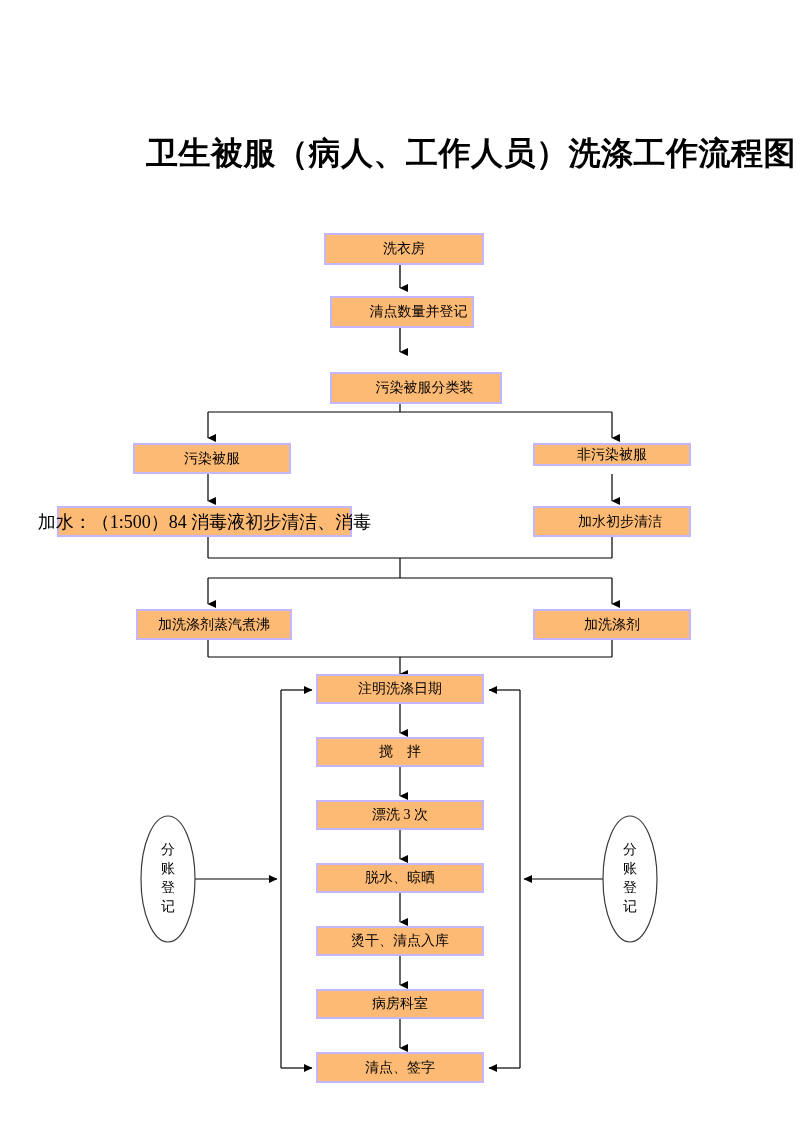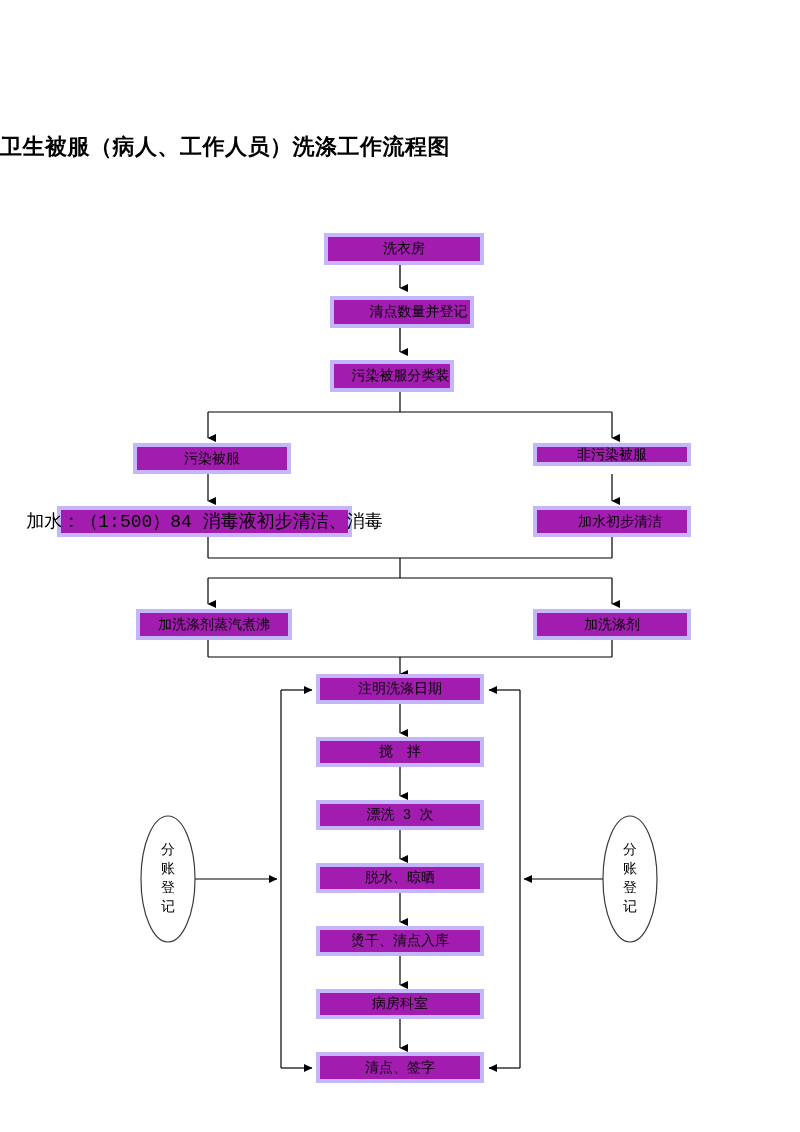--- a/index.html
+++ b/index.html
@@ -18,46 +18,46 @@
     position: relative;
     width: 800px;
     height: 1132px;
     background: #ffffff;
   }
   #title {
     position: absolute;
     left: 0;
     top: 132px;
     width: 796px;
-    text-align: left;
-    font-size: 22px;
+    text-align: right;
+    font-size: 32px;
     font-weight: bold;
     letter-spacing: 0.5px;
     color: #000000;
     font-family: "Liberation Serif", "DejaVu Serif", serif;
     white-space: nowrap;
   }
   svg#diagram {
     position: absolute;
     left: 0;
     top: 0;
     width: 800px;
     height: 1132px;
   }
   .nodebox {
     position: absolute;
     box-sizing: border-box;
-    border: 4px solid #c4b5fd;
-    background: #a21caf;
+    border: 2px solid #c4b5fd;
+    background: #fdba74;
     display: flex;
     align-items: center;
     justify-content: center;
     color: #000000;
     font-size: 14px;
-    font-family: Liberation Mono, monospace;
+    font-family: Liberation Serif, serif;
     white-space: nowrap;
     line-height: 1;
   }
   .ellipse-label {
     position: absolute;
     display: flex;
     flex-direction: column;
     align-items: center;
     justify-content: center;
     color: #000000;
@@ -146,21 +146,21 @@
     <g fill="#ffffff" stroke="#3a3a3a" stroke-width="1.2">
       <ellipse cx="168" cy="879" rx="27" ry="63"></ellipse>
       <ellipse cx="630" cy="879" rx="27" ry="63"></ellipse>
     </g>
   </svg>
 
   <div class="nodebox" style="left:324px; top:233px; width:160px; height:32px;">洗衣房</div>
 
   <div class="nodebox" style="left:330px; top:296px; width:144px; height:32px;padding-left:33px;">清点数量并登记</div>
 
-  <div class="nodebox" style="left:330px; top:360px; width:124px; height:32px;padding-left:17px;">污染被服分类装</div>
+  <div class="nodebox" style="left:330px; top:372px; width:172px; height:32px;padding-left:17px;">污染被服分类装</div>
 
   <div class="nodebox" style="left:133px; top:443px; width:158px; height:31px;">污染被服</div>
 
   <div class="nodebox" style="left:533px; top:443px; width:158px; height:23px;">非污染被服</div>
 
   <div class="nodebox" style="left:57px; top:506px; width:295px; height:31px; font-size:18px;">加水：（1:500）84 消毒液初步清洁、消毒</div>
 
   <div class="nodebox" style="left:533px; top:506px; width:158px; height:31px;padding-left:16px;">加水初步清洁</div>
 
   <div class="nodebox" style="left:136px; top:609px; width:156px; height:31px;">加洗涤剂蒸汽煮沸</div>

